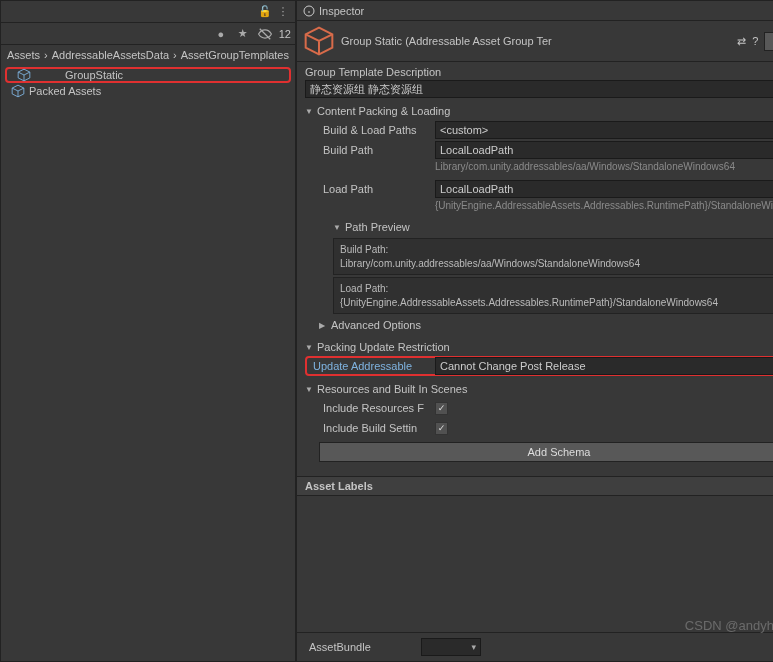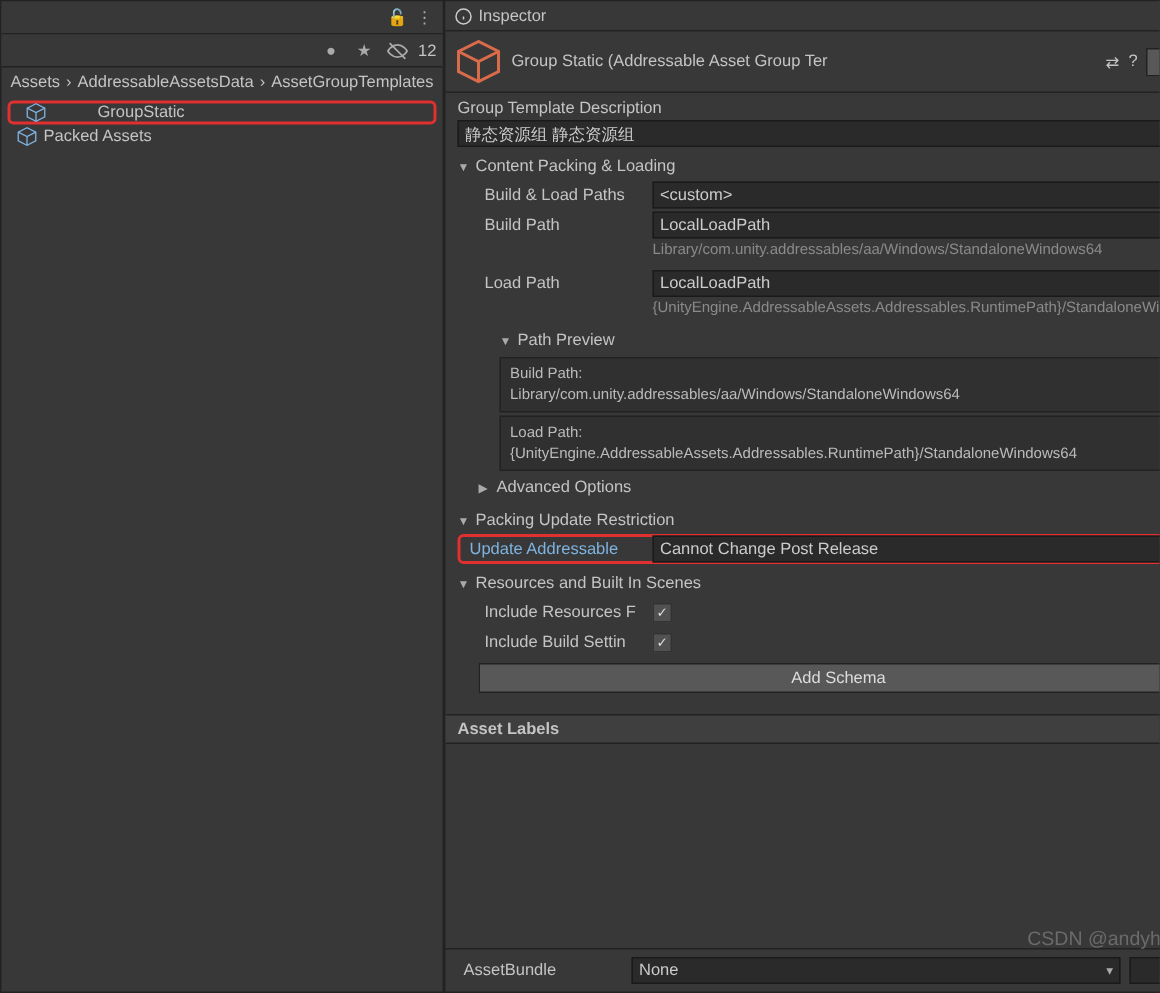--- a/index.html
+++ b/index.html
@@ -198,21 +198,18 @@
       </div>
     </div>
     <div class="btn-wide">Add Schema</div>
   </div>
 
   <div class="bold-header">Asset Labels</div>
 
   <div class="section" style="margin-top:auto;border-top:1px solid #222;">
     <div class="field-row">
       <span class="field-label">AssetBundle</span>
-      <div class="dropdown">
-          <span>None</span>
-        </div>
       <div class="dropdown" style="flex:0 0 60px;"></div>
     </div>
   </div>
 
   <div class="watermark">CSDN @andyhwang</div>
 </div>
 
 </body></html>

